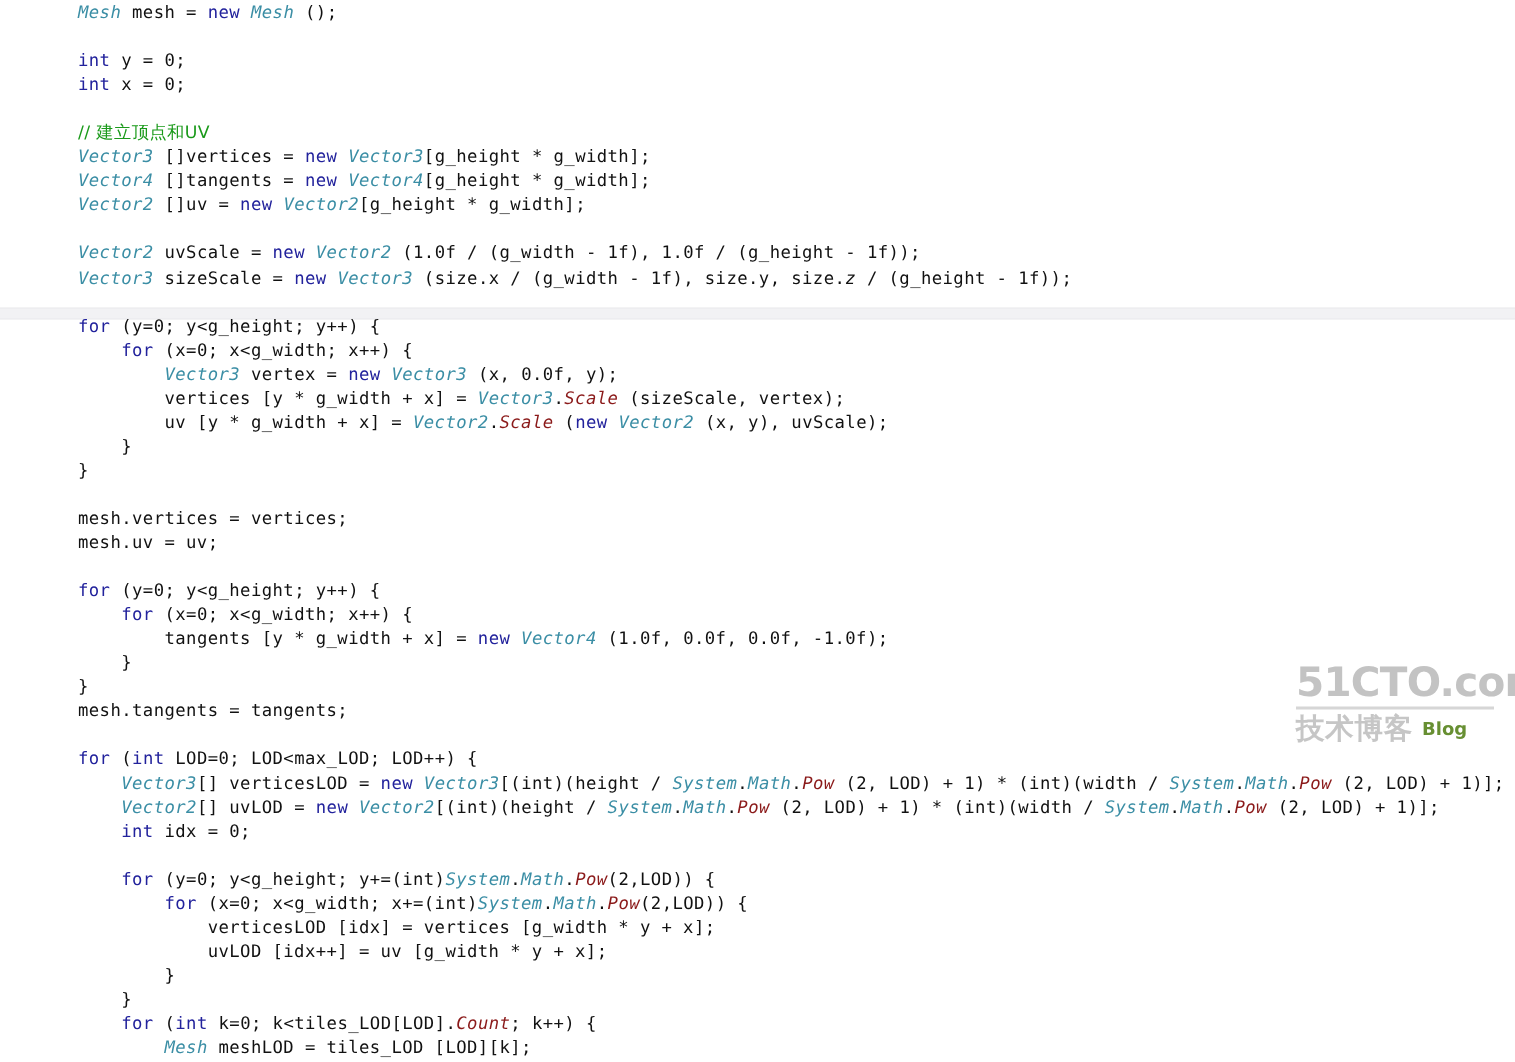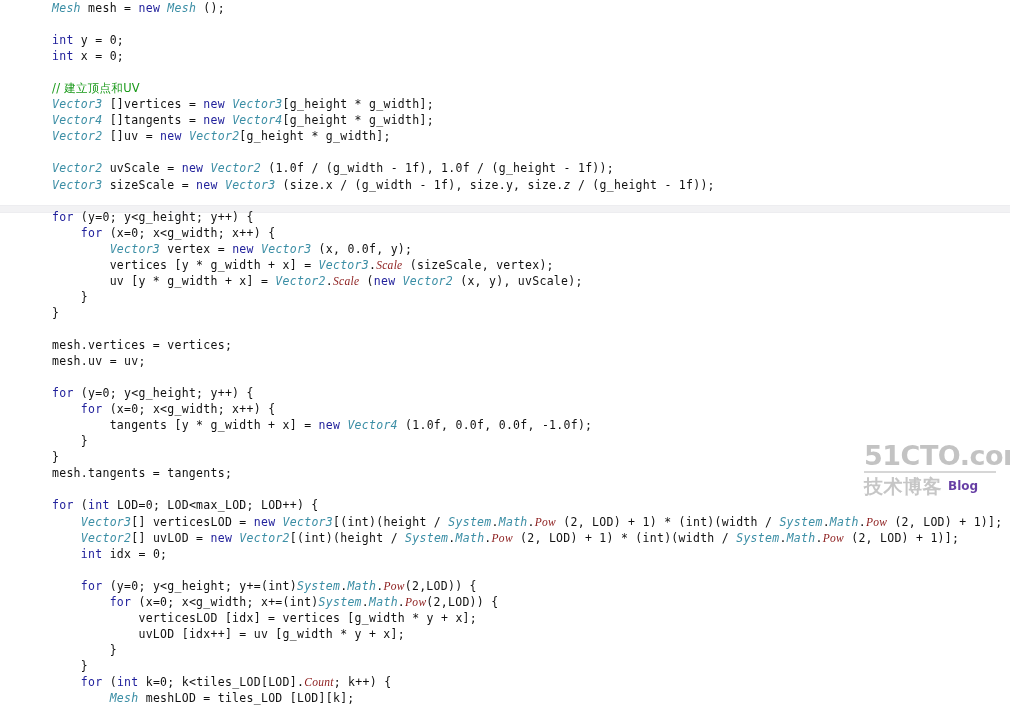--- a/index.html
+++ b/index.html
@@ -51,21 +51,21 @@
   }
   .ln {
     display: block;
     height: 16.05px;
     white-space: pre;
   }
 
   
   .tok-kw   { color: #22229c; }              
   .tok-type { color: #3b8ea5; font-style: italic; }  
-  .tok-mem  { color: #8b1a1a; font-style: italic; font-family: Liberation Serif, serif; }  
+  .tok-mem  { color: #8b1a1a; font-style: italic; }  
   .tok-fld  { font-style: italic; }                  
   .tok-cmt  { color: #1a9a1a; }                      
   .tok-txt  { color: #111111; }
 
   .cmt-cjk {
     font-family: "DejaVu Sans", "Liberation Sans", sans-serif;
     font-size: 11.5px;
     text-align: center;
   }
 
@@ -101,21 +101,21 @@
     font-size: 19px;
     font-weight: bold;
     color: #bdbdbd;
     line-height: 20px;
     letter-spacing: 0.5px;
   }
   #watermark .wm-blog {
     font-family: "DejaVu Sans", "Liberation Sans", sans-serif;
     font-size: 12px;
     font-weight: bold;
-    color: #4c1d95;
+    color: #4d7c0f;
     line-height: 13px;
   }
 </style>
 </head>
 <body>
 
 <div id="code-surface">
 
   <div class="separator-band top"></div>
 

